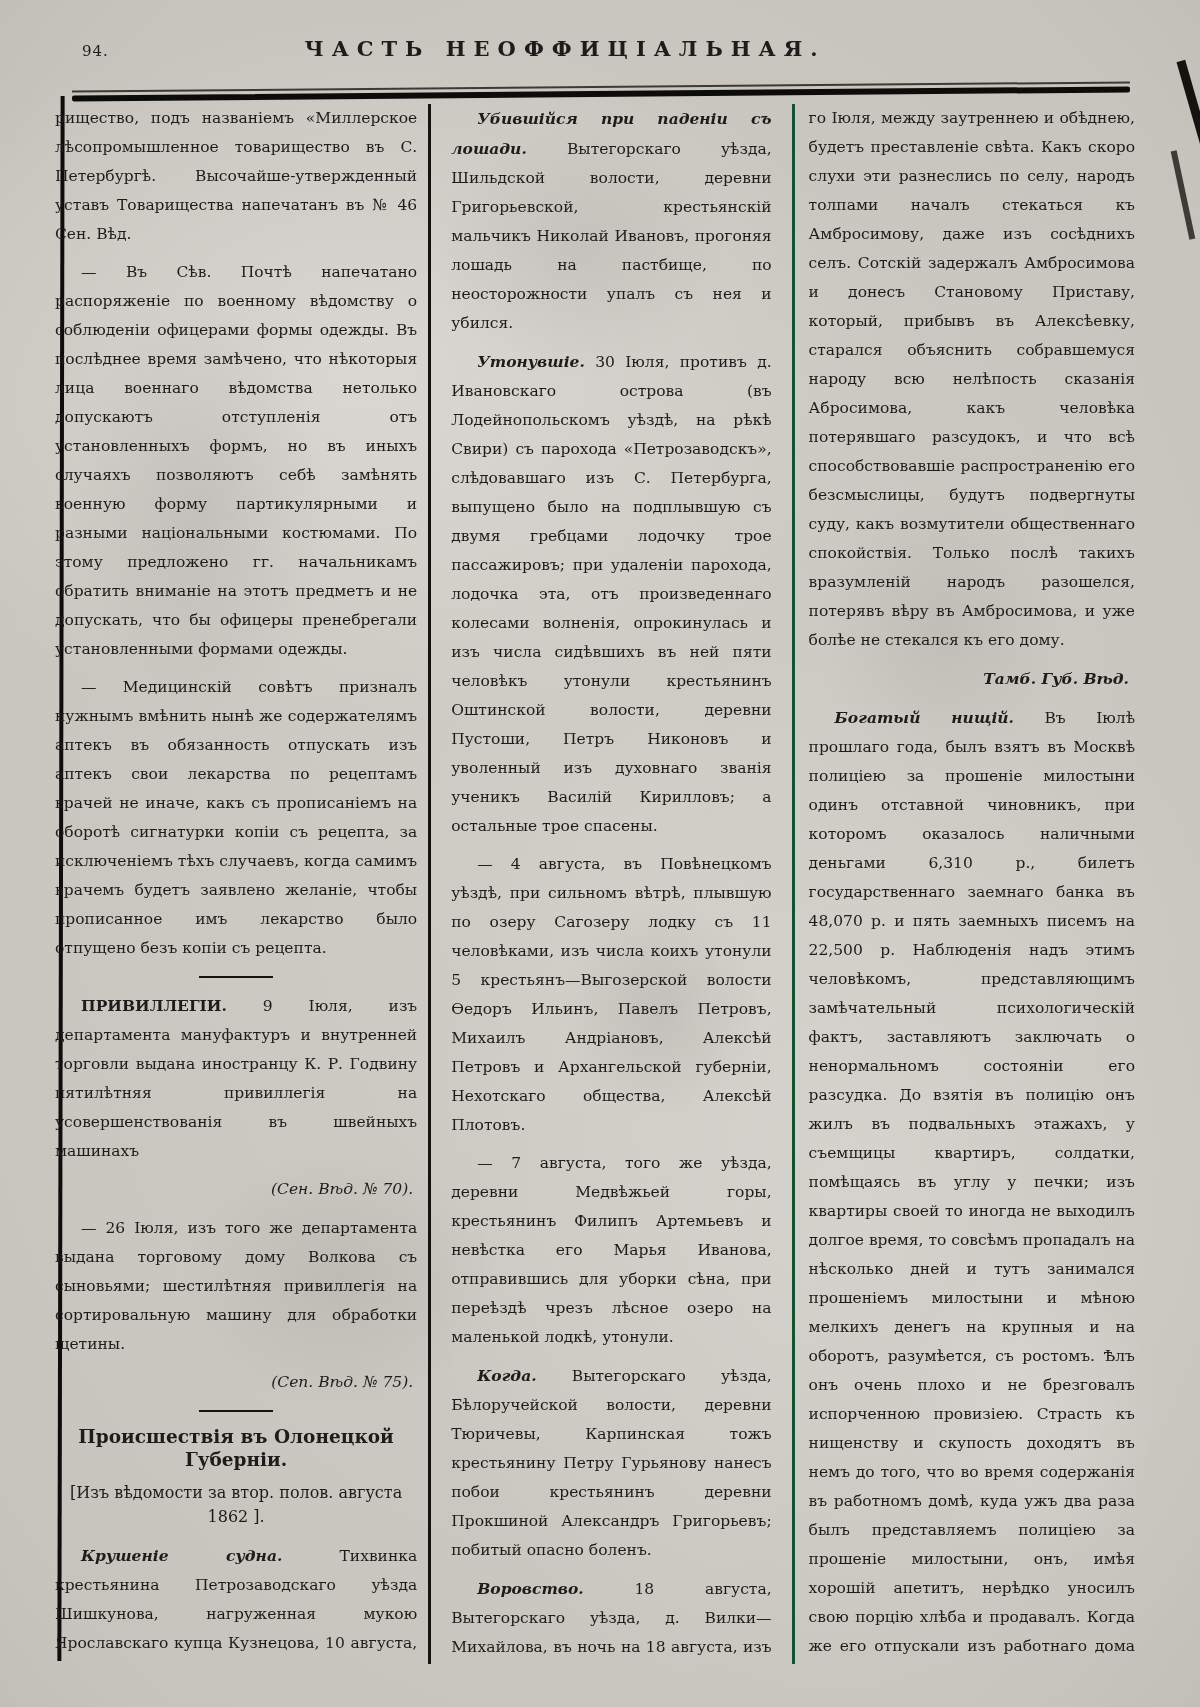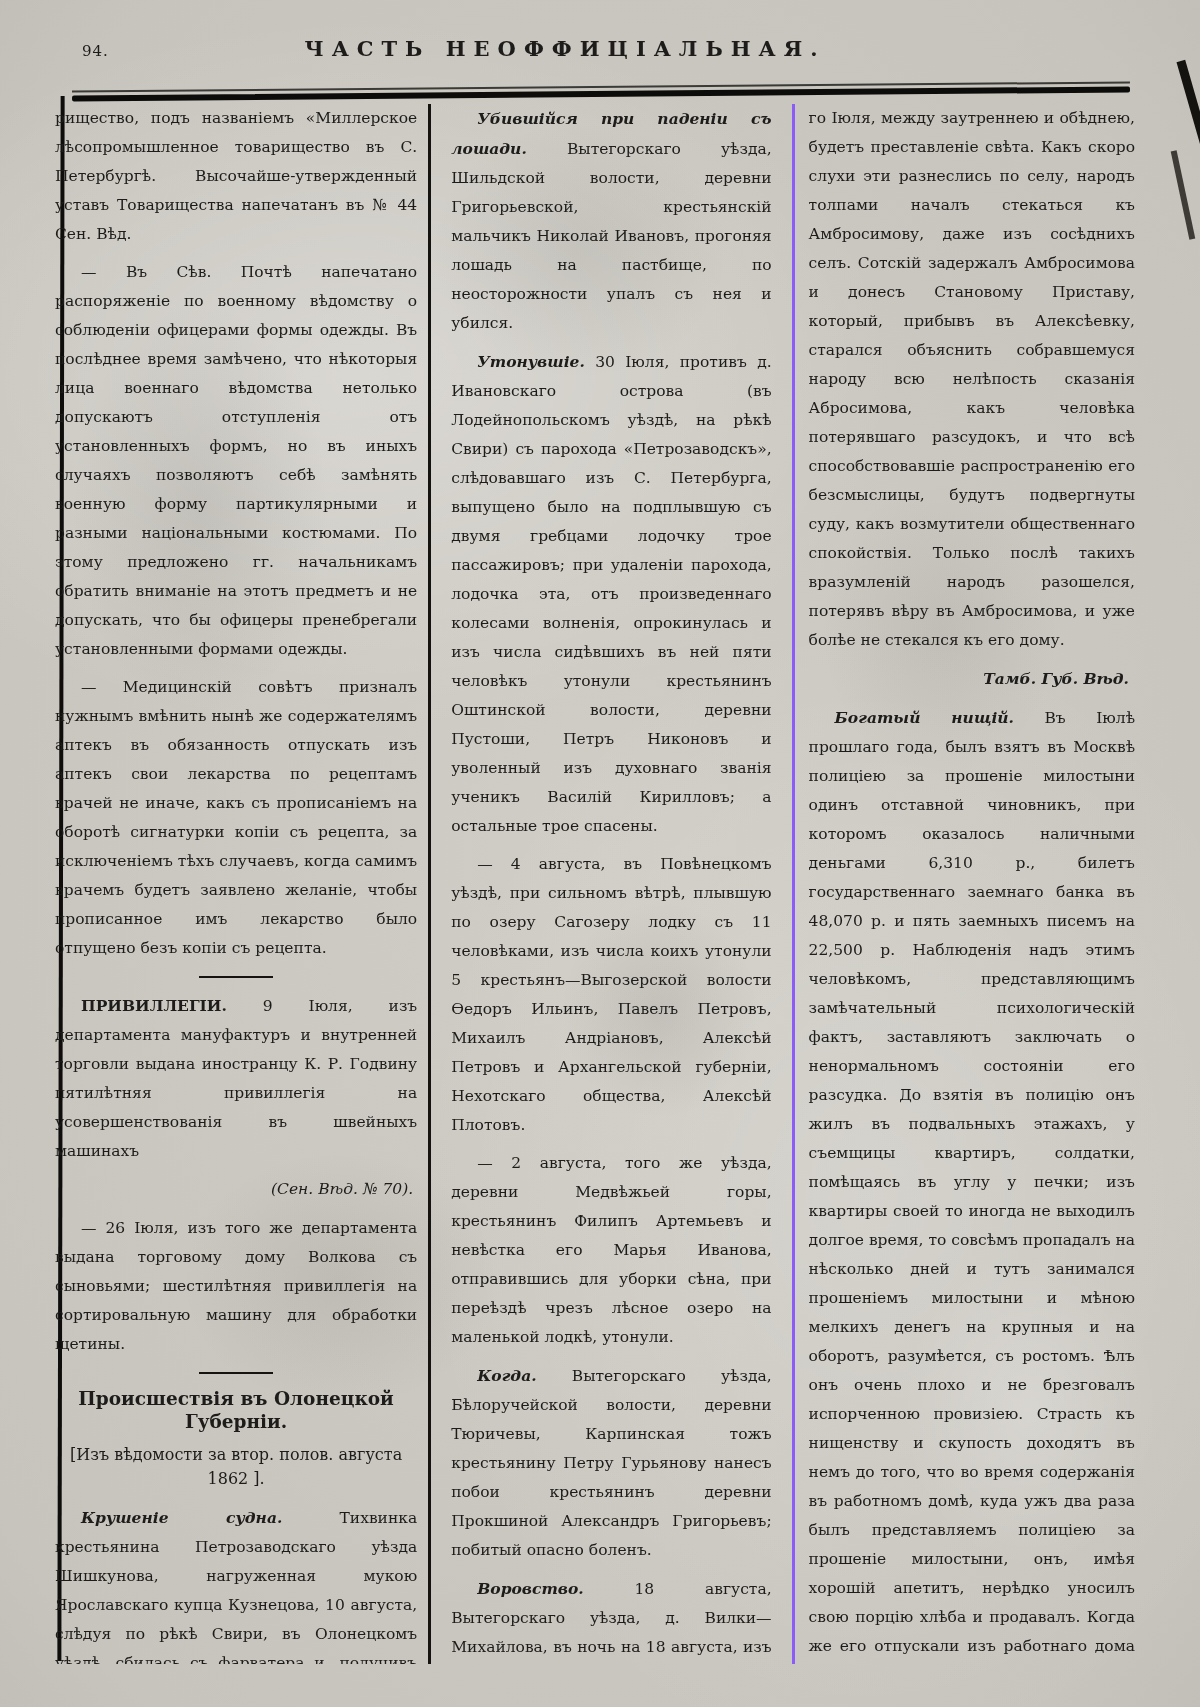--- a/index.html
+++ b/index.html
@@ -40,21 +40,21 @@
   .columns{
     position:absolute;left:55px;top:104px;width:1080px;height:1560px;
     display:flex;align-items:stretch;
   }
   .col{
     overflow:hidden;text-align:justify;
     font-size:15.5px;line-height:29px;height:100%;
   }
   .col-1{width:364px;padding-right:11px;}
   .col-2{width:322px;padding:0 20px;border-left:3px solid #141310;}
-  .col-3{width:328px;padding-left:14px;border-left:3px solid #8b5cf6;}
+  .col-3{width:328px;padding-left:14px;border-left:3px solid #14532d;}
 
   p{margin:0 0 9px;text-indent:26px;}
   p.noindent{text-indent:0;}
   .lead{font-style:italic;font-weight:bold;}
   .lead-caps{font-weight:bold;}
   .ref{text-align:right;font-style:italic;margin:0 4px 10px 0;text-indent:0;}
   .sig{text-align:right;font-style:italic;font-weight:bold;margin:2px 6px 10px 0;text-indent:0;}
   .sep{width:74px;border:none;border-top:2.5px solid #14130f;margin:13px auto;}
   .sec-title{text-align:center;font-size:18.5px;font-weight:bold;margin:4px 0 10px;line-height:23px;}
   .sec-sub{text-align:center;font-size:16px;margin:0 0 12px;line-height:24px;}
@@ -76,47 +76,48 @@
 <div class="pagenum">94.</div>
 <div class="masthead">ЧАСТЬ НЕОФФИЦІАЛЬНАЯ.</div>
 <div class="headrule">
   <div class="thin"></div>
   <div class="thick"></div>
 </div>
 
 <div class="columns">
 
   <div class="col col-1">
-    <p class="noindent">рищество, подъ названіемъ «Миллерское лѣсопромышленное товарищество въ С. Петербургѣ. Высочайше-утвержденный уставъ Товарищества напечатанъ въ № 44 Сен. Вѣд.</p>
+    <p class="noindent">рищество, подъ названіемъ «Миллерское лѣсопромышленное товарищество въ С. Петербургѣ. Высочайше-утвержденный уставъ Товарищества напечатанъ въ № 46 Сен. Вѣд.</p>
     <p>— Въ Сѣв. Почтѣ напечатано распоряженіе по военному вѣдомству о соблюденіи офицерами формы одежды. Въ послѣднее время замѣчено, что нѣкоторыя лица военнаго вѣдомства нетолько допускаютъ отступленія отъ установленныхъ формъ, но въ иныхъ случаяхъ позволяютъ себѣ замѣнять военную форму партикулярными и разными національными костюмами. По этому предложено гг. начальникамъ обратить вниманіе на этотъ предметъ и не допускать, что бы офицеры пренебрегали установленными формами одежды.</p>
     <p>— Медицинскій совѣтъ призналъ нужнымъ вмѣнить нынѣ же содержателямъ аптекъ въ обязанность отпускать изъ аптекъ свои лекарства по рецептамъ врачей не иначе, какъ съ прописаніемъ на оборотѣ сигнатурки копіи съ рецепта, за исключеніемъ тѣхъ случаевъ, когда самимъ врачемъ будетъ заявлено желаніе, чтобы прописанное имъ лекарство было отпущено безъ копіи съ рецепта.</p>
     <hr class="sep">
     <p>
       <span class="lead-caps">ПРИВИЛЛЕГІИ.</span><span> 9 Іюля, изъ департамента мануфактуръ и внутренней торговли выдана иностранцу К. Р. Годвину пятилѣтняя привиллегія на усовершенствованія въ швейныхъ машинахъ</span>
     </p>
     <div class="ref">(Сен. Вѣд. № 70).</div>
     <p>— 26 Іюля, изъ того же департамента выдана торговому дому Волкова съ сыновьями; шестилѣтняя привиллегія на сортировальную машину для обработки щетины.</p>
+    <div class="ref">(Сеп. Вѣд. № 75).</div>
     <hr class="sep">
     <div class="sec-title">Происшествія въ Олонецкой Губерніи.</div>
     <div class="sec-sub">[Изъ вѣдомости за втор. полов. августа 1862 ].</div>
     <p>
       <span class="lead">Крушеніе судна.</span><span> Тихвинка крестьянина Петрозаводскаго уѣзда Шишкунова, нагруженная мукою Ярославскаго купца Кузнецова, 10 августа, слѣдуя по рѣкѣ Свири, въ Олонецкомъ уѣздѣ, сбилась съ фарватера и, получивъ поврежденіе отъ подводныхъ камней, затонула.</span>
     </p>
 
   </div>
 
   <div class="col col-2">
     <p>
       <span class="lead">Убившійся при паденіи съ лошади.</span><span> Вытегорскаго уѣзда, Шильдской волости, деревни Григорьевской, крестьянскій мальчикъ Николай Ивановъ, прогоняя лошадь на пастбище, по неосторожности упалъ съ нея и убился.</span>
     </p>
     <p>
       <span class="lead">Утонувшіе.</span><span> 30 Іюля, противъ д. Ивановскаго острова (въ Лодейнопольскомъ уѣздѣ, на рѣкѣ Свири) съ парохода «Петрозаводскъ», слѣдовавшаго изъ С. Петербурга, выпущено было на подплывшую съ двумя гребцами лодочку трое пассажировъ; при удаленіи парохода, лодочка эта, отъ произведеннаго колесами волненія, опрокинулась и изъ числа сидѣвшихъ въ ней пяти человѣкъ утонули крестьянинъ Оштинской волости, деревни Пустоши, Петръ Никоновъ и уволенный изъ духовнаго званія ученикъ Василій Кирилловъ; а остальные трое спасены.</span>
     </p>
     <p>— 4 августа, въ Повѣнецкомъ уѣздѣ, при сильномъ вѣтрѣ, плывшую по озеру Сагозеру лодку съ 11 человѣками, изъ числа коихъ утонули 5 крестьянъ—Выгозерской волости Ѳедоръ Ильинъ, Павелъ Петровъ, Михаилъ Андріановъ, Алексѣй Петровъ и Архангельской губерніи, Нехотскаго общества, Алексѣй Плотовъ.</p>
-    <p>— 2 августа, того же уѣзда, деревни Медвѣжьей горы, крестьянинъ Филипъ Артемьевъ и невѣстка его Марья Иванова, отправившись для уборки сѣна, при переѣздѣ чрезъ лѣсное озеро на маленькой лодкѣ, утонули.</p>
+    <p>— 7 августа, того же уѣзда, деревни Медвѣжьей горы, крестьянинъ Филипъ Артемьевъ и невѣстка его Марья Иванова, отправившись для уборки сѣна, при переѣздѣ чрезъ лѣсное озеро на маленькой лодкѣ, утонули.</p>
     <p>
       <span class="lead">Когда.</span><span> Вытегорскаго уѣзда, Бѣлоручейской волости, деревни Тюричевы, Карпинская тожъ крестьянину Петру Гурьянову нанесъ побои крестьянинъ деревни Прокшиной Александръ Григорьевъ; побитый опасно боленъ.</span>
     </p>
     <p>
       <span class="lead">Воровство.</span><span> 18 августа, Вытегорскаго уѣзда, д. Вилки—Михайлова, въ ночь на 18 августа, изъ дома крестьянки Маремьяны Климиной украденъ 25-рублевый кредитный билетъ, хранившійся въ деревянной коробейкѣ, въ чемъ подозрѣвается жившій въ этомъ домѣ работникъ.</span>
     </p>
 
   </div>
 
   <div class="col col-3">

